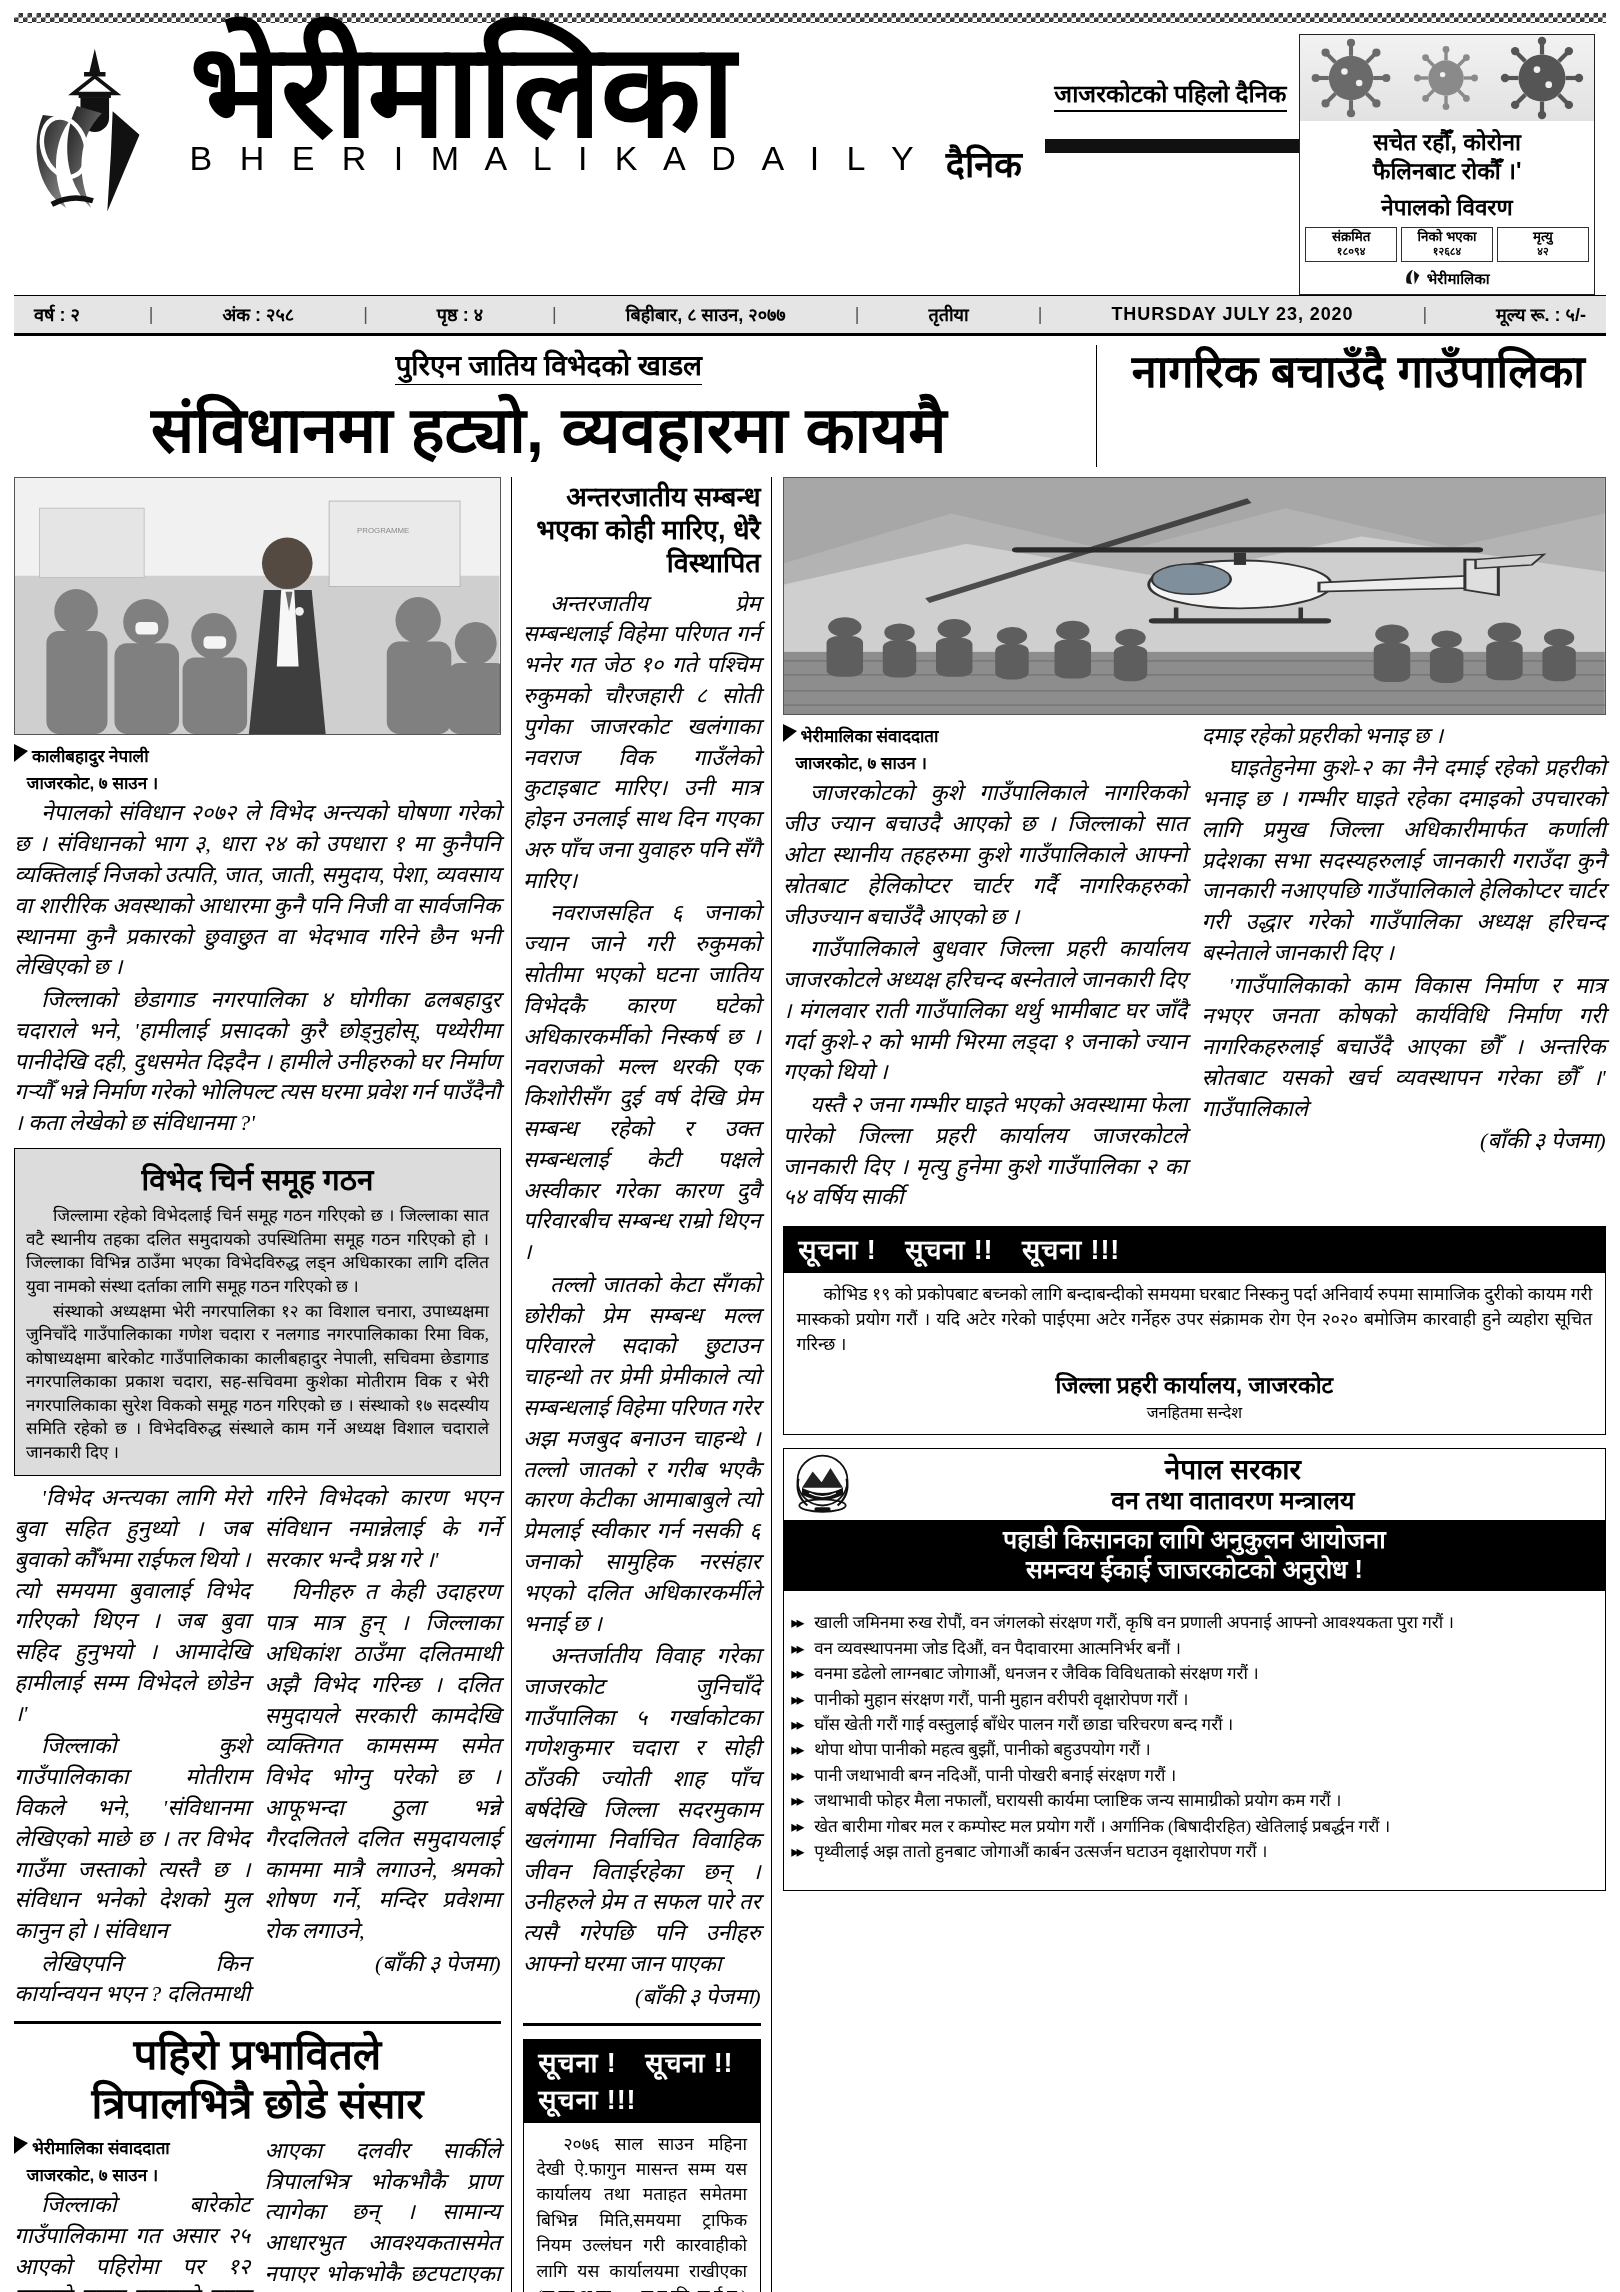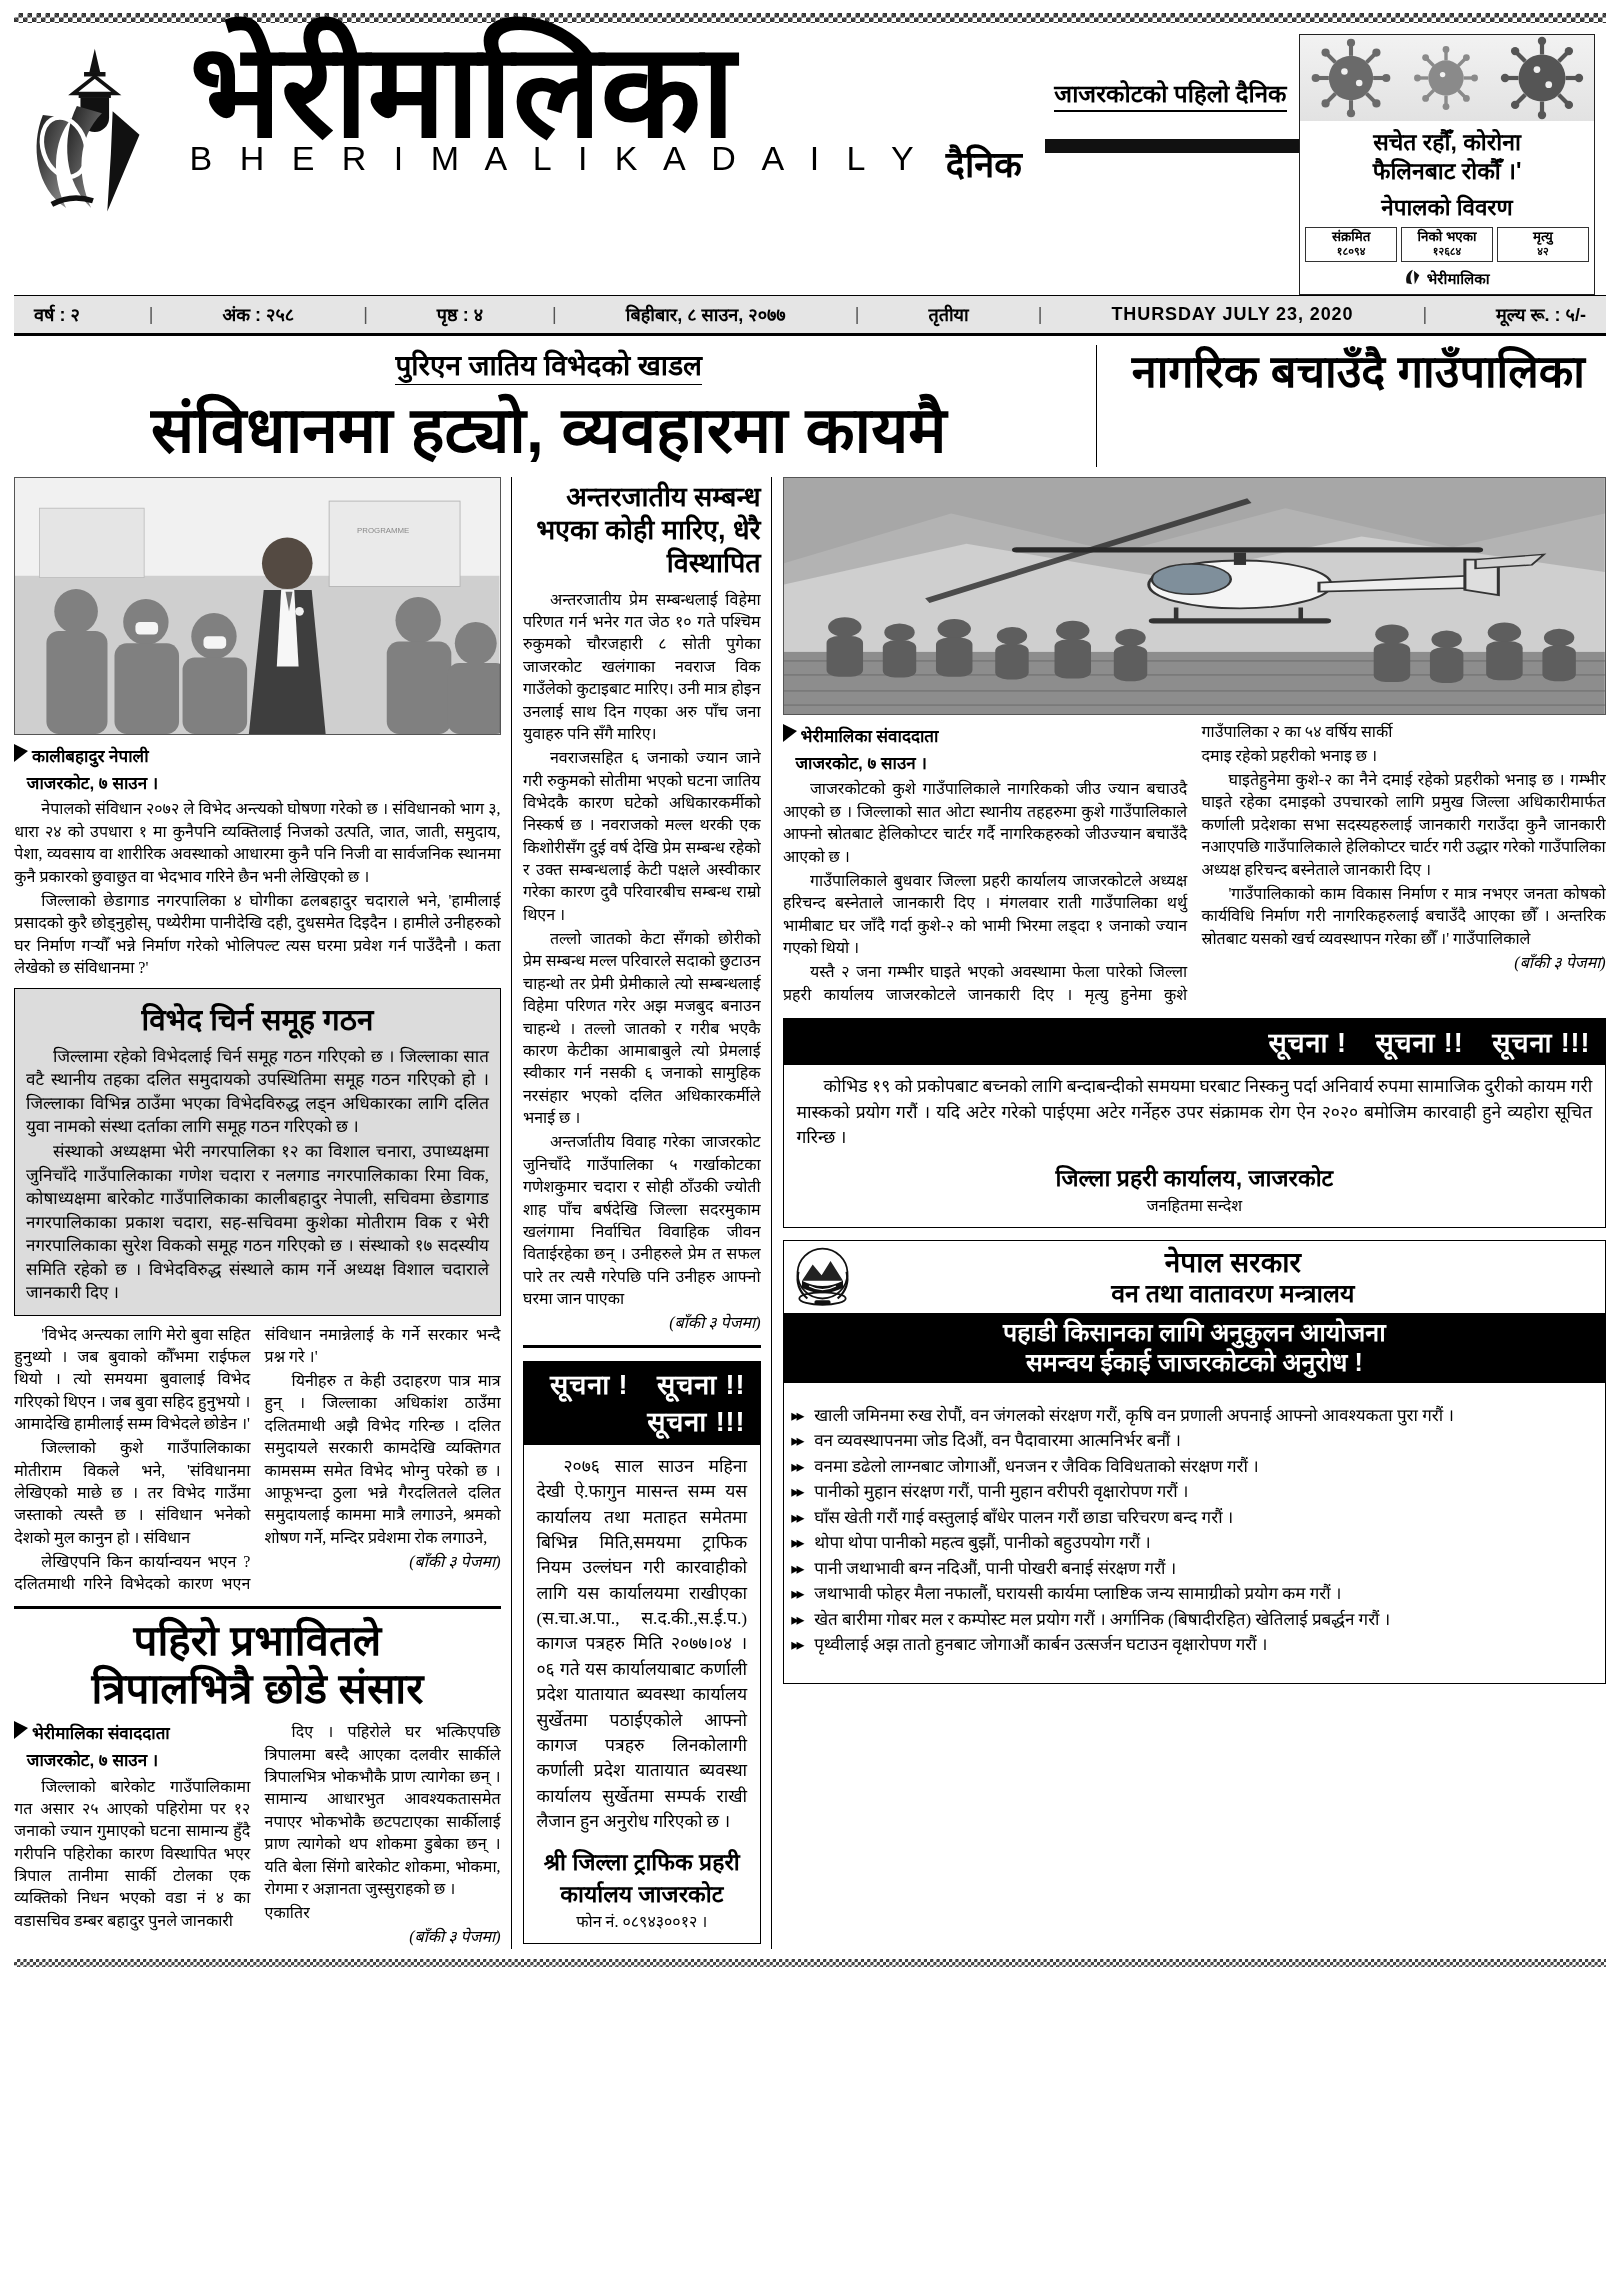--- a/index.html
+++ b/index.html
@@ -113,37 +113,37 @@
 
   .photo {
     width:100%; border:0.9px solid #555; display:block; position:relative; overflow:hidden;
   }
   .photo svg { display:block; width:100%; height:100%;}
 
   .byline { font-family:"Liberation Sans", sans-serif; font-weight:bold; font-size:17px; line-height:1.35; margin:9px 0 1.8px;}
   .byline .tri { display:inline-block; width:0;height:0;border-left:14.3px solid #000;border-top:7.2px solid transparent;border-bottom:11.6px solid transparent; margin-right:3.6px;}
   .dateline { font-family:"Liberation Sans", sans-serif; font-weight:bold; font-size:17px; margin:0 0 4.5px 12.5px;}
 
-  p.body { font-size:16px; line-height:1.40; text-align:justify; margin:0 0 1.8px; text-indent:27px; }
+  p.body { font-size:22px; line-height:1.40; text-align:justify; margin:0 0 1.8px; text-indent:27px;font-style:italic; }
   p.body.noind { text-indent:0; }
 
   .twocol { column-count:2; column-gap:14.3px; }
 
   
   .groupbox { background:#dcdcdc; border:0.9px solid #000; padding:7.2px 10.7px 9px; margin-top:9px;}
   .groupbox h3 { font-family:"Liberation Sans", sans-serif; font-size:29.6px; font-weight:bold; text-align:center; margin:1.8px 0 5.4px;}
   .groupbox p { font-size:17px; line-height:1.38; text-align:justify; margin:0 0 1.8px; text-indent:27px;}
 
   
   .midhead { font-family:"Liberation Sans", sans-serif; font-weight:bold; font-size:27px; line-height:1.22; text-align:right; margin:3.6px 0 9px;}
 
   
   .notice { border:1.8px solid #000; margin-top:12.5px; background:#fff;}
   .notice-bar {
-    background:#000; color:#fff; text-align:right;
+    background:#000; color:#fff; text-align:left;
     font-family:"Liberation Sans", sans-serif; font-weight:bold;
     font-size:27px; padding:3.6px 0 5.4px; letter-spacing:0.9px;
   }
   .notice-bar span { margin:0 14.3px; }
   .notice-body { padding:9px 12.5px 10.7px; }
   .notice-body p { font-size:17.5px; line-height:1.45; text-align:justify; margin:0 0 3.6px; text-indent:27px;}
   .notice-sign { text-align:center; font-family:"Liberation Sans", sans-serif; font-weight:bold; font-size:23px; margin-top:10.7px;}
   .notice-sub { text-align:center; font-size:16px; margin-top:0.9px;}
 
   

